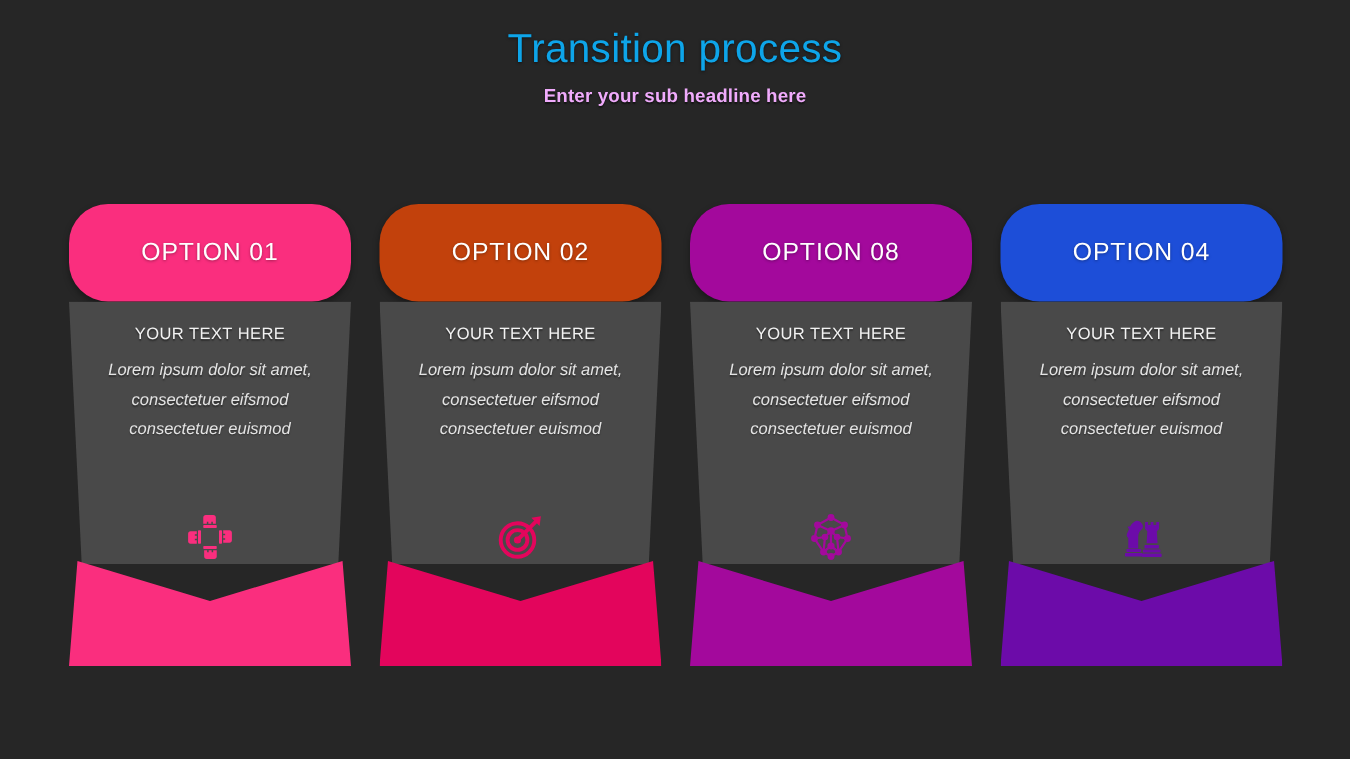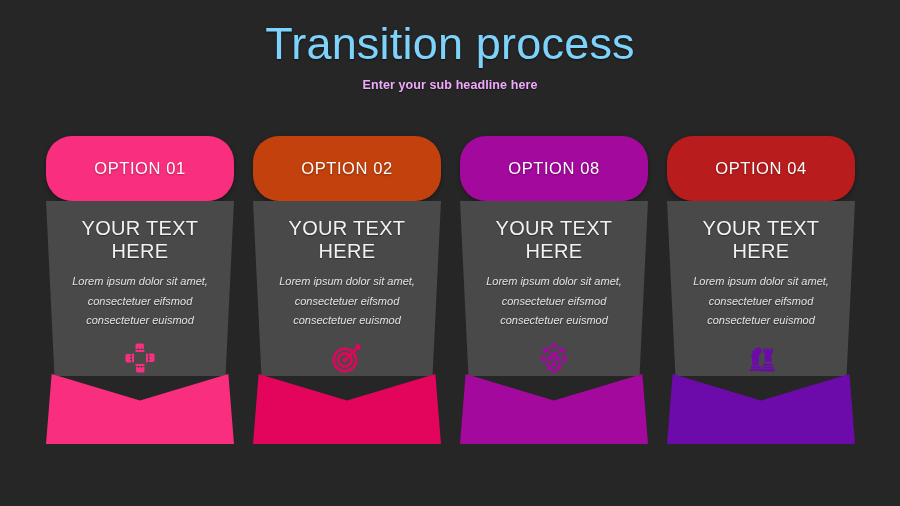--- a/index.html
+++ b/index.html
@@ -28,24 +28,24 @@
   
   .header {
     position: absolute;
     top: 0; left: 0;
     width: 900px;
     text-align: center;
     padding-top: 17px;
   }
 
   .slide-title {
-    font-size: 45px;
+    font-size: 27px;
     font-weight: 400;
     letter-spacing: 0.2px;
-    color: #7dd3fc;
+    color: #0ea5e9;
     line-height: 1.18;
     text-shadow: 0 1px 2px rgba(0,0,0,0.55);
   }
 
   .slide-subtitle {
     margin-top: 8px;
     font-size: 12.5px;
     font-weight: 700;
     letter-spacing: 0.1px;
     color: #f0abfc;
@@ -101,21 +101,21 @@
     clip-path: polygon(0% 0%, 100% 0%, 95.5% 100%, 4.5% 100%);
     -webkit-clip-path: polygon(0% 0%, 100% 0%, 95.5% 100%, 4.5% 100%);
   }
 
   .card-body-inner {
     padding: 16px 14px 0 14px;
     text-align: center;
   }
 
   .card-heading {
-    font-size: 20px;
+    font-size: 11px;
     font-weight: 400;
     letter-spacing: 0.3px;
     color: #f2f2f2;
     margin-bottom: 9px;
     text-shadow: 0 1px 1px rgba(0,0,0,0.4);
   }
 
   .card-desc {
     font-size: 11px;
     font-weight: 400;
@@ -243,21 +243,21 @@
               <circle cx="12" cy="16" r="2.2"></circle>
             <circle cx="20" cy="16" r="2.2"></circle>
               <circle cx="16" cy="22" r="2.4"></circle>
           </g>
         </svg>
       </div>
       <div class="card-foot" style="background: rgb(163, 9, 156);"></div>
     </div>
 
     <div class="card">
-      <div class="card-head" style="background: #b91c1c;">
+      <div class="card-head" style="background: #1d4ed8;">
         <span class="card-head-label">OPTION 04</span>
       </div>
       <div class="card-body">
         <div class="card-body-inner">
           <div class="card-heading">YOUR TEXT HERE</div>
           <div class="card-desc">Lorem ipsum dolor sit amet, consectetuer eifsmod consectetuer euismod</div>
         </div>
       </div>
       <div class="card-icon">
         <svg width="32" height="32" viewBox="0 0 32 32">

